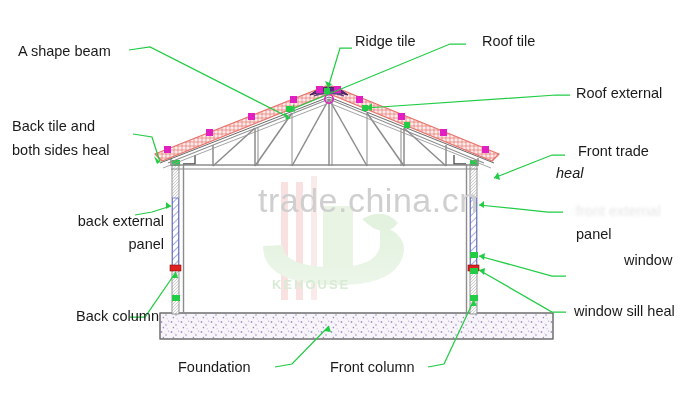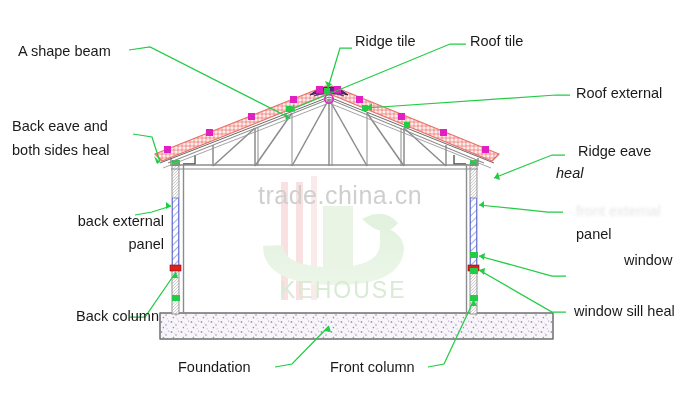--- a/index.html
+++ b/index.html
@@ -22,31 +22,31 @@
   }
   .lbl.r{text-align:right;padding-left:34px;}
   .faded{
     color:#cfcfcf;
     filter:blur(1.6px);
     opacity:.55;
   }
   .wm-url{
     position:absolute;
     left:258px;top:181px;
-    font-size:25px;
+    font-size:34px;
     color:#cfcfcf;
     letter-spacing:.5px;
     font-family:"Liberation Sans", sans-serif;
     white-space:pre;
   }
   .wm-brand{
     position:absolute;
-    left:280px;top:277px;
-    font-size:23px;
-    font-weight:normal;
+    left:272px;top:277px;
+    font-size:13px;
+    font-weight:bold;
     color:#d9ead5;
     letter-spacing:2px;
     font-family:"Liberation Sans", sans-serif;
     white-space:pre;
   }
 </style>
 </head>
 <body>
 
 <div id="root">
@@ -246,27 +246,27 @@
       <polygon points="474,300 470,306 477,306" fill="#22cc44" stroke="none"></polygon>
     </g>
   </svg>
 
   <div class="wm-url">trade.china.cn</div>
   <div class="wm-brand">KEHOUSE</div>
 
   <div class="lbl" style="left:18px;top:43px;text-align:center;">A shape beam</div>
 
   <div class="lbl" style="left:355px;top:33px;">Ridge tile</div>
-  <div class="lbl" style="left:470px;top:33px;">Roof tile</div>
+  <div class="lbl" style="left:482px;top:33px;">Roof tile</div>
   <div class="lbl" style="left:576px;top:85px;">Roof external</div>
 
-  <div class="lbl" style="left:12px;top:118px;">Back eave and</div>
+  <div class="lbl" style="left:12px;top:118px;">Back tile and</div>
   <div class="lbl" style="left:12px;top:142px;">both sides heal</div>
 
-  <div class="lbl" style="left:578px;top:143px;">Ridge eave</div>
+  <div class="lbl" style="left:578px;top:143px;">Front trade</div>
   <div class="lbl" style="left:556px;top:165px;font-style:italic;">heal</div>
 
   <div class="lbl r" style="left:0px;top:213px;width:130px;">back external</div>
   <div class="lbl r" style="left:0px;top:236px;width:130px;">panel</div>
 
   <div class="lbl faded" style="left:576px;top:203px;">front external</div>
   <div class="lbl" style="left:576px;top:226px;">panel</div>
 
   <div class="lbl" style="left:576px;top:252px;margin-left:48px;">window</div>
   <div class="lbl" style="left:574px;top:303px;">window sill heal</div>

